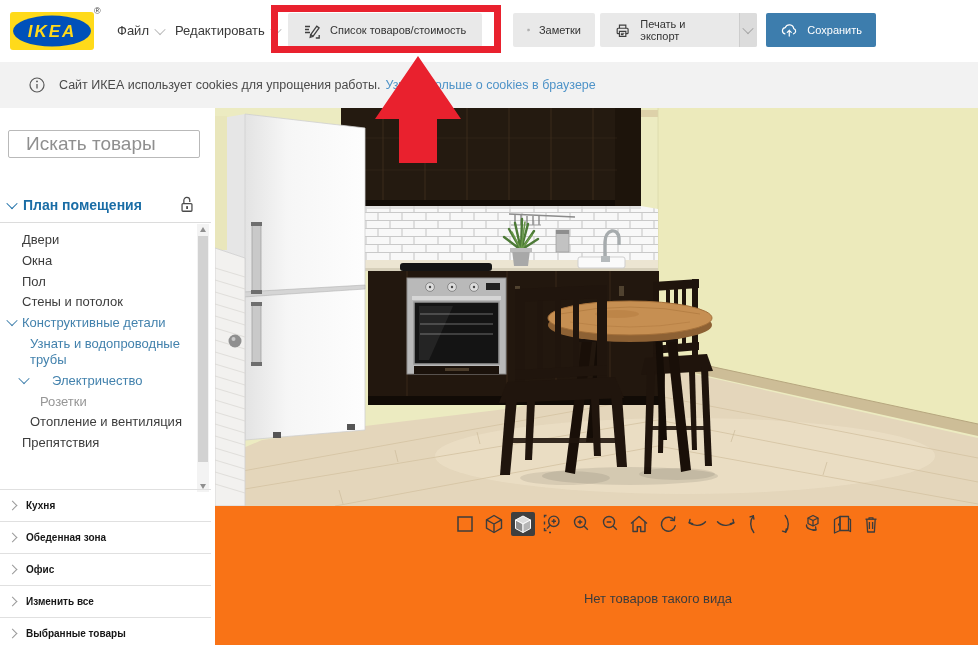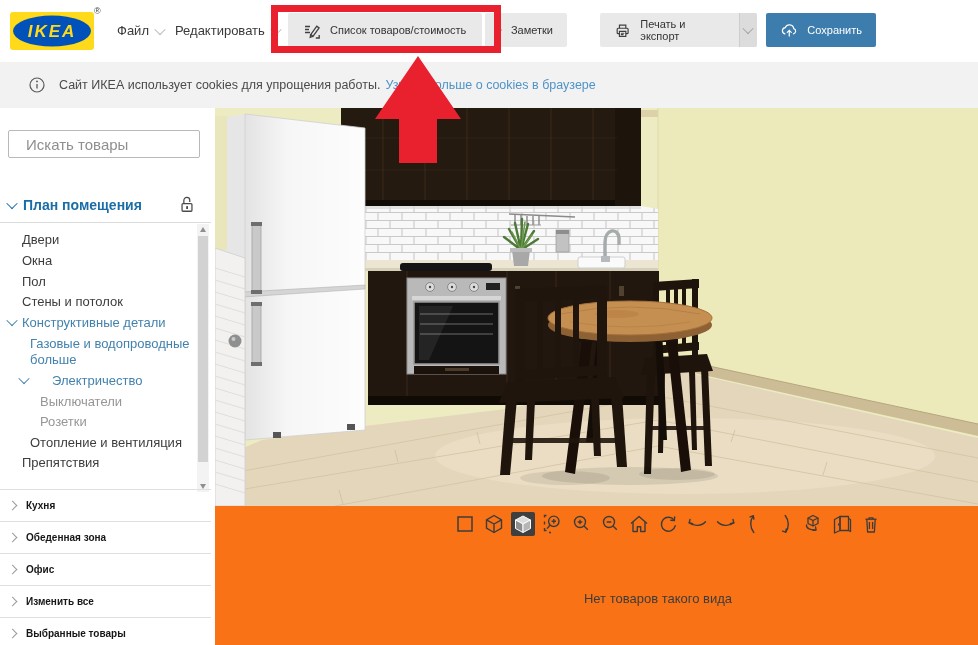--- a/index.html
+++ b/index.html
@@ -13,40 +13,40 @@
   .menu{position:absolute;top:23px;display:flex;align-items:center;gap:7px;font-size:13px;color:#3a3a3a;cursor:pointer;}
   #menu-file{left:117px;} #menu-edit{left:175px;}
   .cv{display:inline-block;width:7px;height:7px;border-right:1.5px solid;border-bottom:1.5px solid;}
   .cv.down{transform:rotate(45deg) translate(-1px,-1px);}
   .cv.right{transform:rotate(-45deg);}
   .cv.lt{color:#b9b9b9;}
   .hbtn{position:absolute;top:13px;height:34px;background:#e9e9e9;border-radius:2px;
         display:flex;align-items:center;gap:9px;padding:0 14px;font-size:11px;color:#333;
         cursor:pointer;box-sizing:border-box;}
   #btn-product-list{left:288px;width:194px;}
-  #btn-notes{left:485px;width:82px;}
+  #btn-notes{left:513px;width:82px;}
   #btn-print-group{left:600px;width:157px;padding:0;}
   #btn-print-main{display:flex;align-items:center;gap:9px;padding:0 10px 0 14px;height:100%;}
   #btn-print-caret{width:19px;height:100%;display:flex;align-items:center;justify-content:center;
         background:#dcdcdc;border-left:1px solid #cdcdcd;border-radius:0 2px 2px 0;}
   #btn-save{left:766px;width:110px;background:#3d7dad;color:#fff;}
   
   #red-frame{position:absolute;left:271px;top:5px;width:230px;height:48px;border:7px solid #e9212e;
         box-sizing:border-box;z-index:40;pointer-events:none;}
   #red-arrow{position:absolute;left:375px;top:55px;z-index:40;pointer-events:none;}
   
   #cookie{position:absolute;left:0;top:62px;width:978px;height:46px;background:#f2f2f2;
         display:flex;align-items:center;font-size:12.5px;color:#4a4a4a;z-index:5;}
   #cookie .ic{margin:0 13px 0 28px;}
   #cookie a{color:#4e93c8;text-decoration:none;margin-left:5px;cursor:pointer;}
   
   #sidebar{position:absolute;left:0;top:108px;width:215px;height:537px;background:#fff;z-index:4;}
   #search-box{position:absolute;left:8px;top:22px;width:192px;height:28px;border:1px solid #b9b9b9;
         border-radius:2px;background:#fff;display:flex;align-items:center;box-sizing:border-box;}
-  #search-box input{border:none;outline:none;flex:1;font-size:15px;color:#333;margin-left:6px;
+  #search-box input{border:none;outline:none;flex:1;font-size:19px;color:#333;margin-left:6px;
         font-family:inherit;background:transparent;}
   #search-box input::placeholder{color:#8f8f8f;}
   #search-box .ic{margin-left:9px;}
   #plan-header{position:absolute;left:8px;top:86px;width:196px;display:flex;align-items:center;gap:7px;
         font-size:14px;font-weight:bold;color:#1a6da6;cursor:pointer;}
   #plan-lock{margin-left:auto;margin-right:8px;cursor:pointer;}
   .divider{position:absolute;left:0;width:211px;height:1px;background:#dcdcdc;}
   #tree{position:absolute;left:0;top:122px;width:196px;font-size:13px;color:#3c3c3c;}
   .trow{padding:3.4px 0;display:flex;align-items:flex-start;gap:6px;cursor:pointer;line-height:13.8px;}
   .trow.l1{padding-left:22px;} .trow.l2{padding-left:30px;} .trow.l3{padding-left:40px;}
@@ -197,28 +197,25 @@
           <span>Пол</span>
         </div>
       <div class="trow l1">
           <span>Стены и потолок</span>
         </div>
       <div class="trow exp blue">
         <span class="cv down"></span>
         <span>Конструктивные детали</span>
         </div>
       <div class="trow l2 blue">
-          <span class="wrap2">Газовые и водопроводные больше</span>
+          <span class="wrap2">Узнать и водопроводные трубы</span>
         </div>
       <div class="trow exp2 blue">
         <span class="cv down"></span>
         <span>Электричество</span>
-        </div>
-      <div class="trow l3 mut">
-          <span>Выключатели</span>
         </div>
       <div class="trow l3 mut">
           <span>Розетки</span>
         </div>
       <div class="trow l2">
           <span>Отопление и вентиляция</span>
         </div>
       <div class="trow l1">
           <span>Препятствия</span>
         </div>

